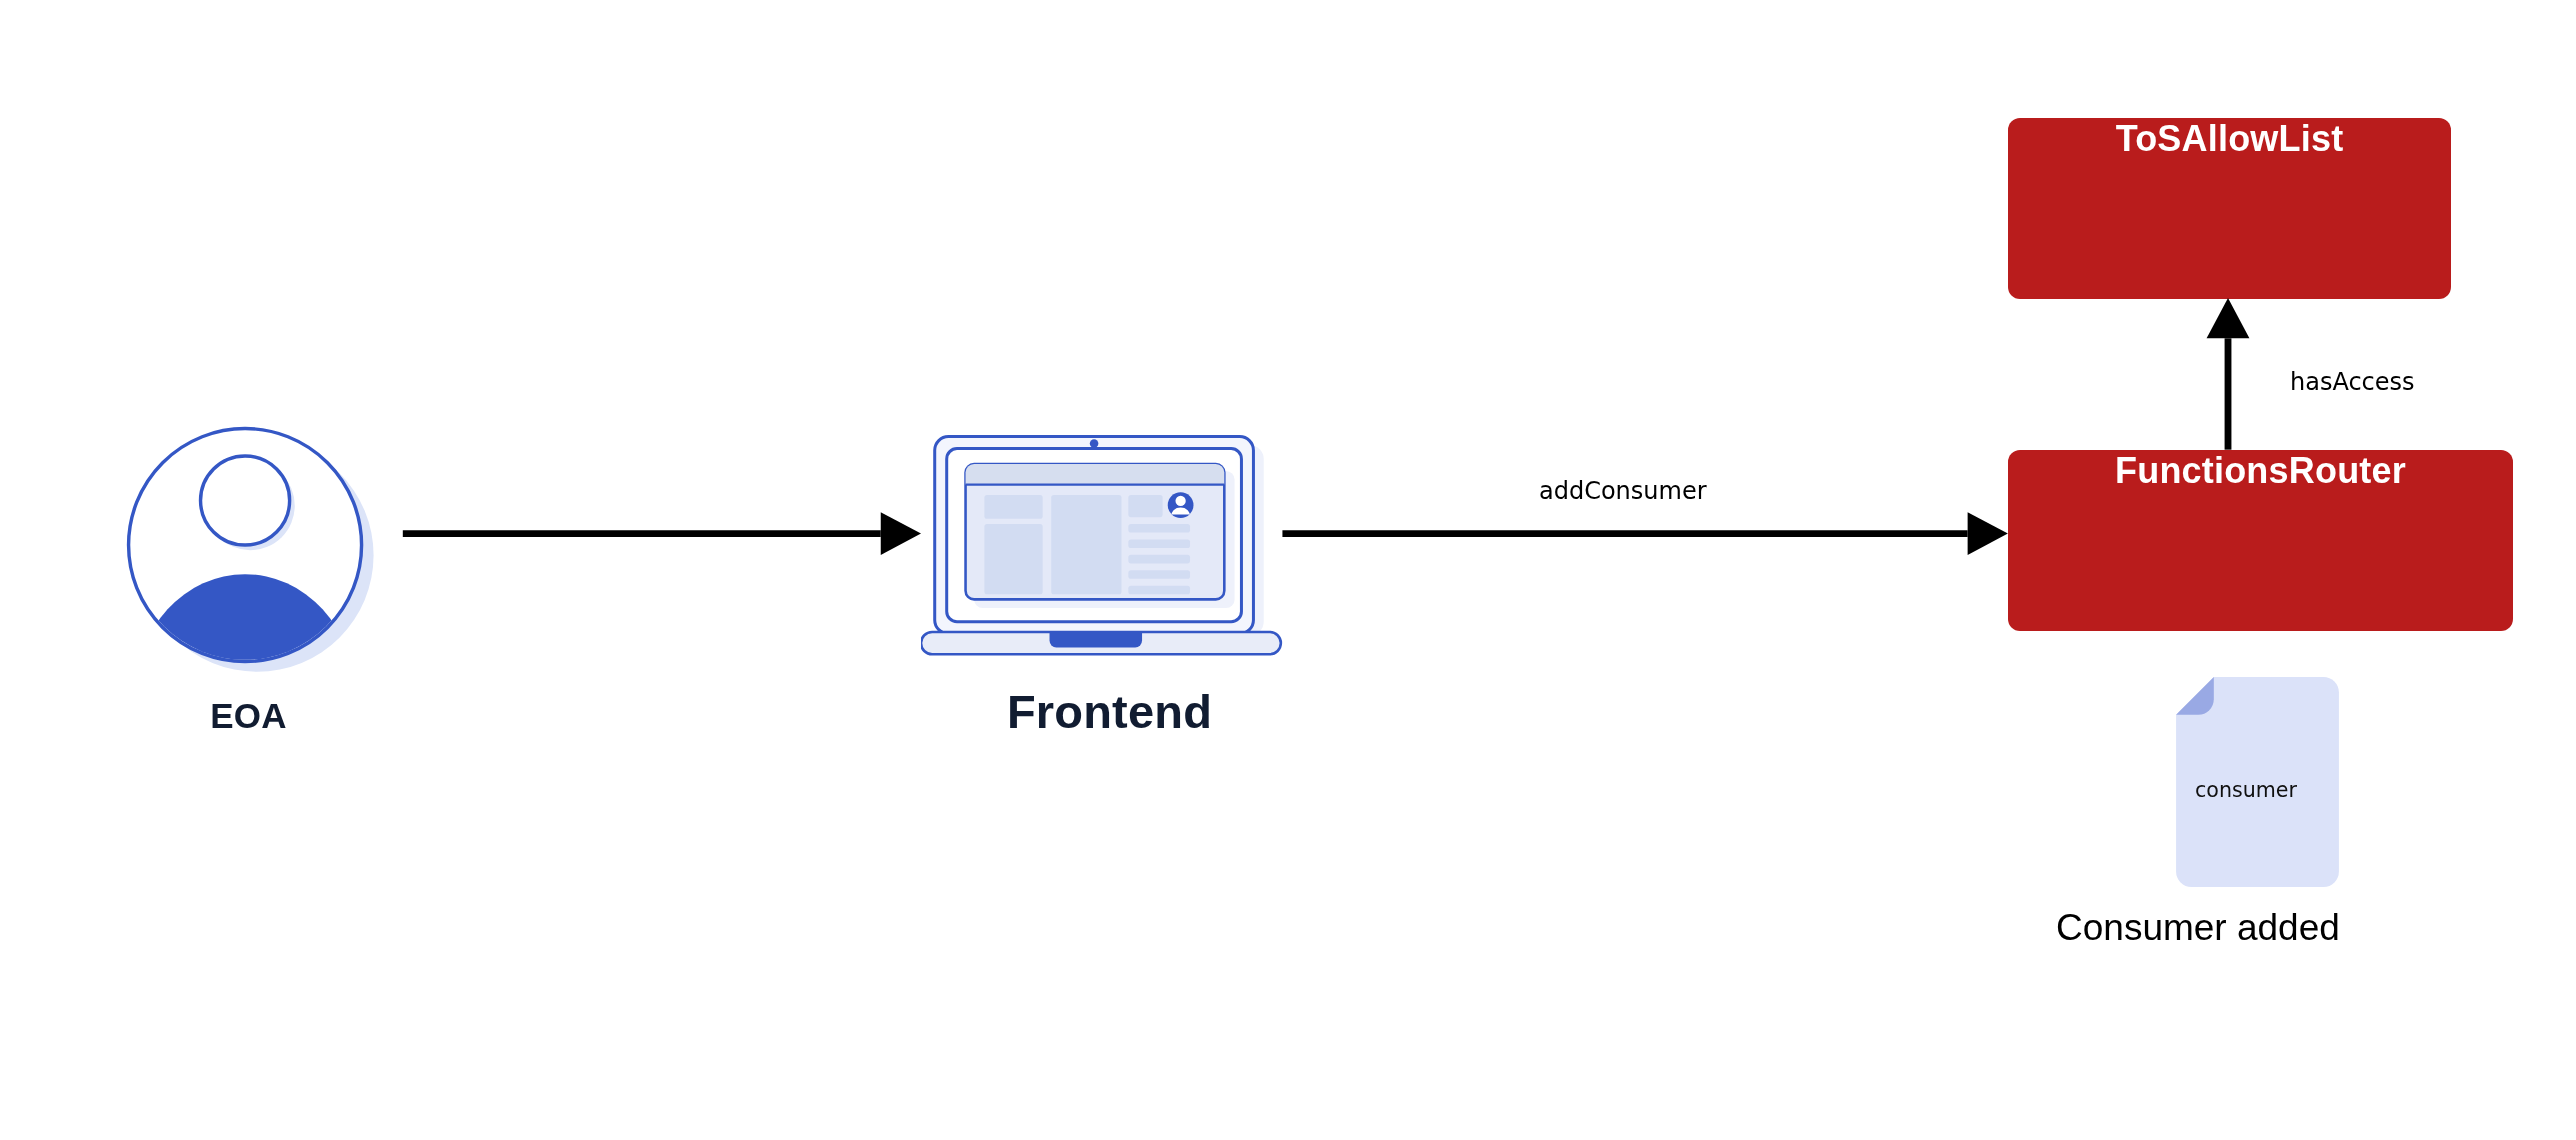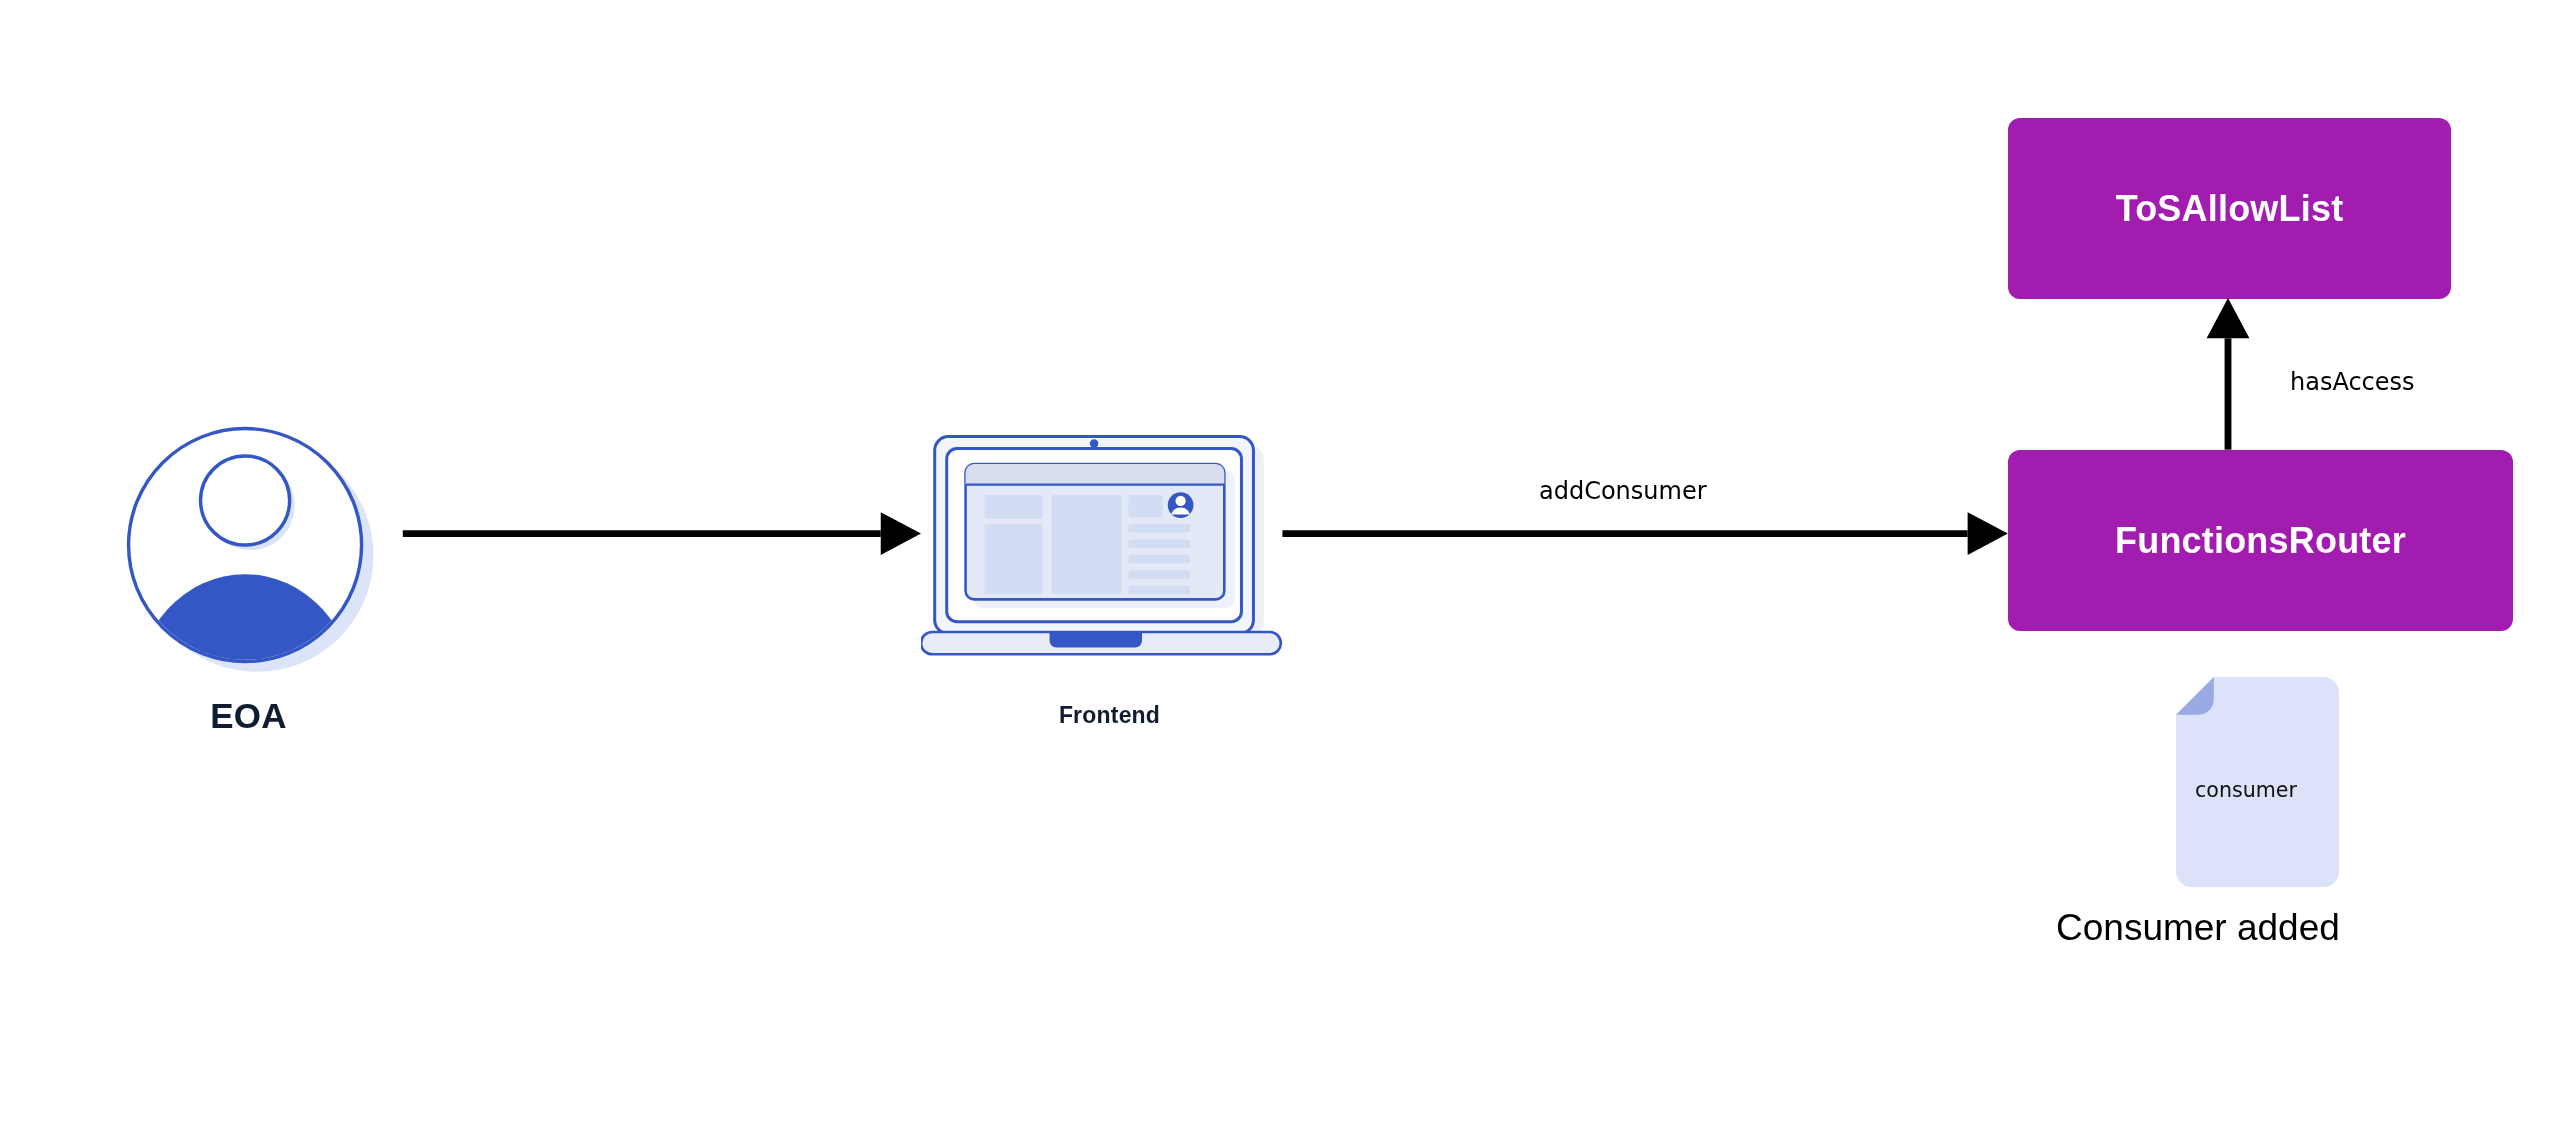--- a/index.html
+++ b/index.html
@@ -36,29 +36,29 @@
     text-align: center;
     color: #111c31;
     font-weight: 700;
     letter-spacing: 0.2px;
   }
   #eoa-caption { top: 276px; font-size: 35px; }
 
   
   #frontend-node { left: 921px; top: 428px; width: 377px; height: 343px; }
   #laptop-icon { position: absolute; left: 0; top: 0; width: 377px; height: 240px; }
-  #frontend-caption { top: 274px; font-size: 23px; }
+  #frontend-caption { top: 256px; font-size: 47px; }
 
   
   .contract-box {
     position: absolute;
-    background: #a21caf;
+    background: #b91c1c;
     border-radius: 12px;
     display: flex;
-    align-items: center;
+    align-items: flex-start;
     justify-content: center;
   }
   .contract-label {
     color: #ffffff;
     font-size: 36px;
     font-weight: 700;
     letter-spacing: 0.2px;
     white-space: nowrap;
   }
   #tos-allow-list-box { left: 2008px; top: 118px; width: 443px; height: 181px; }

